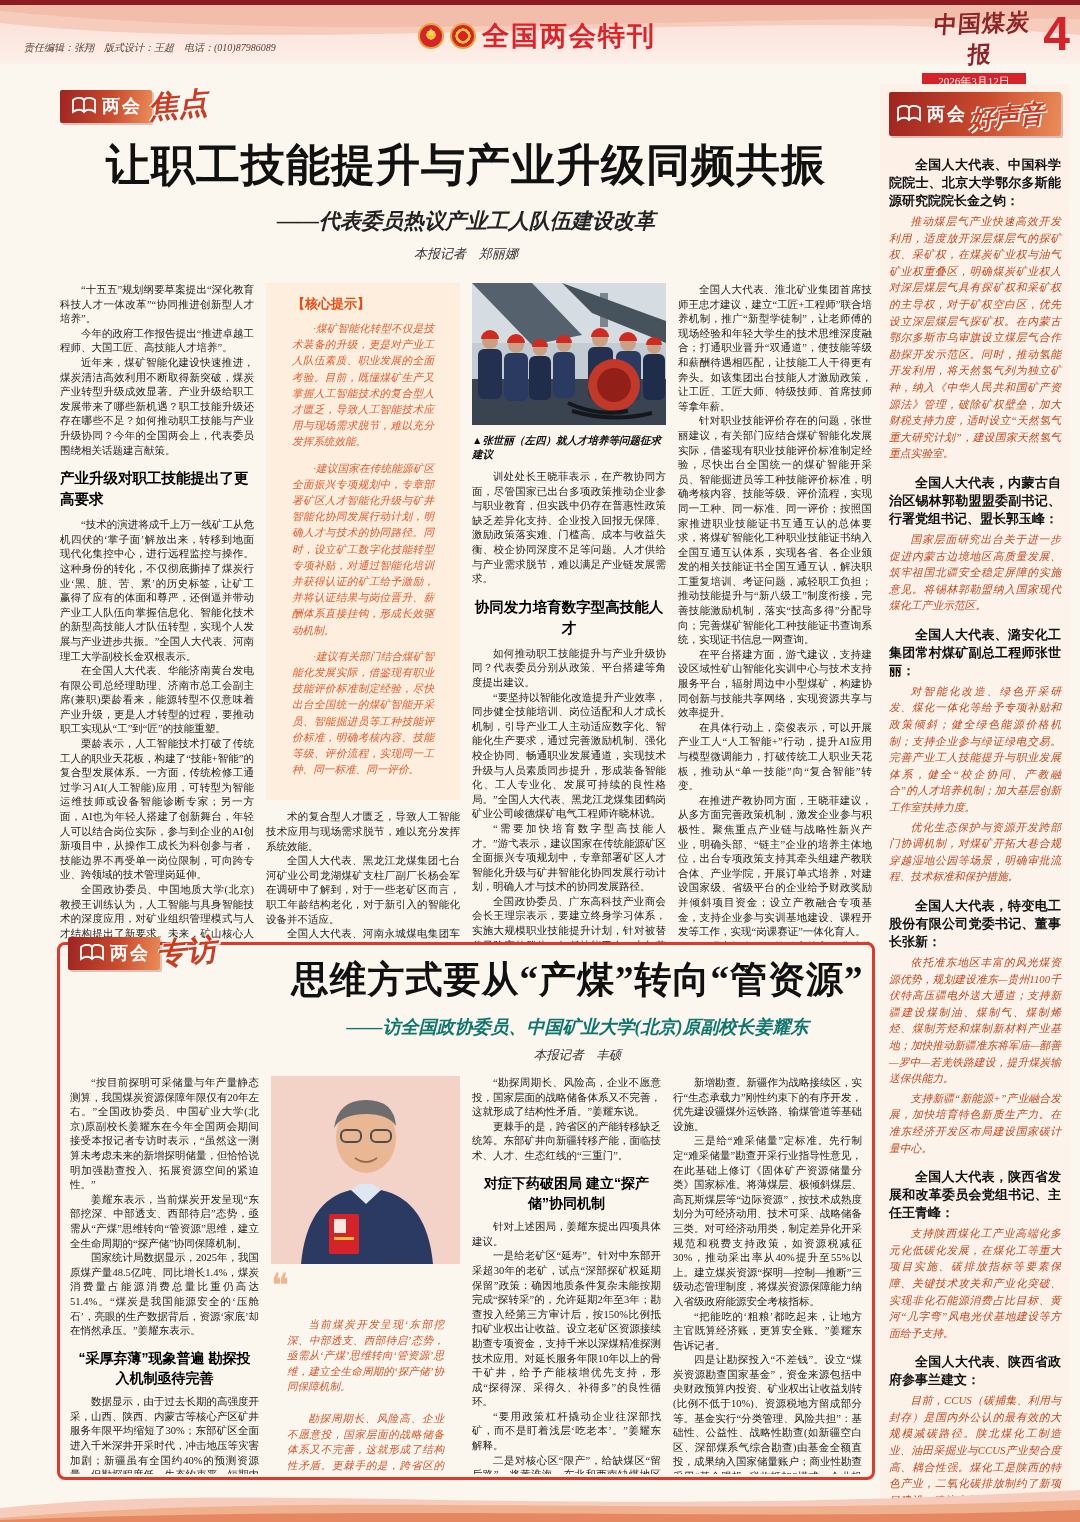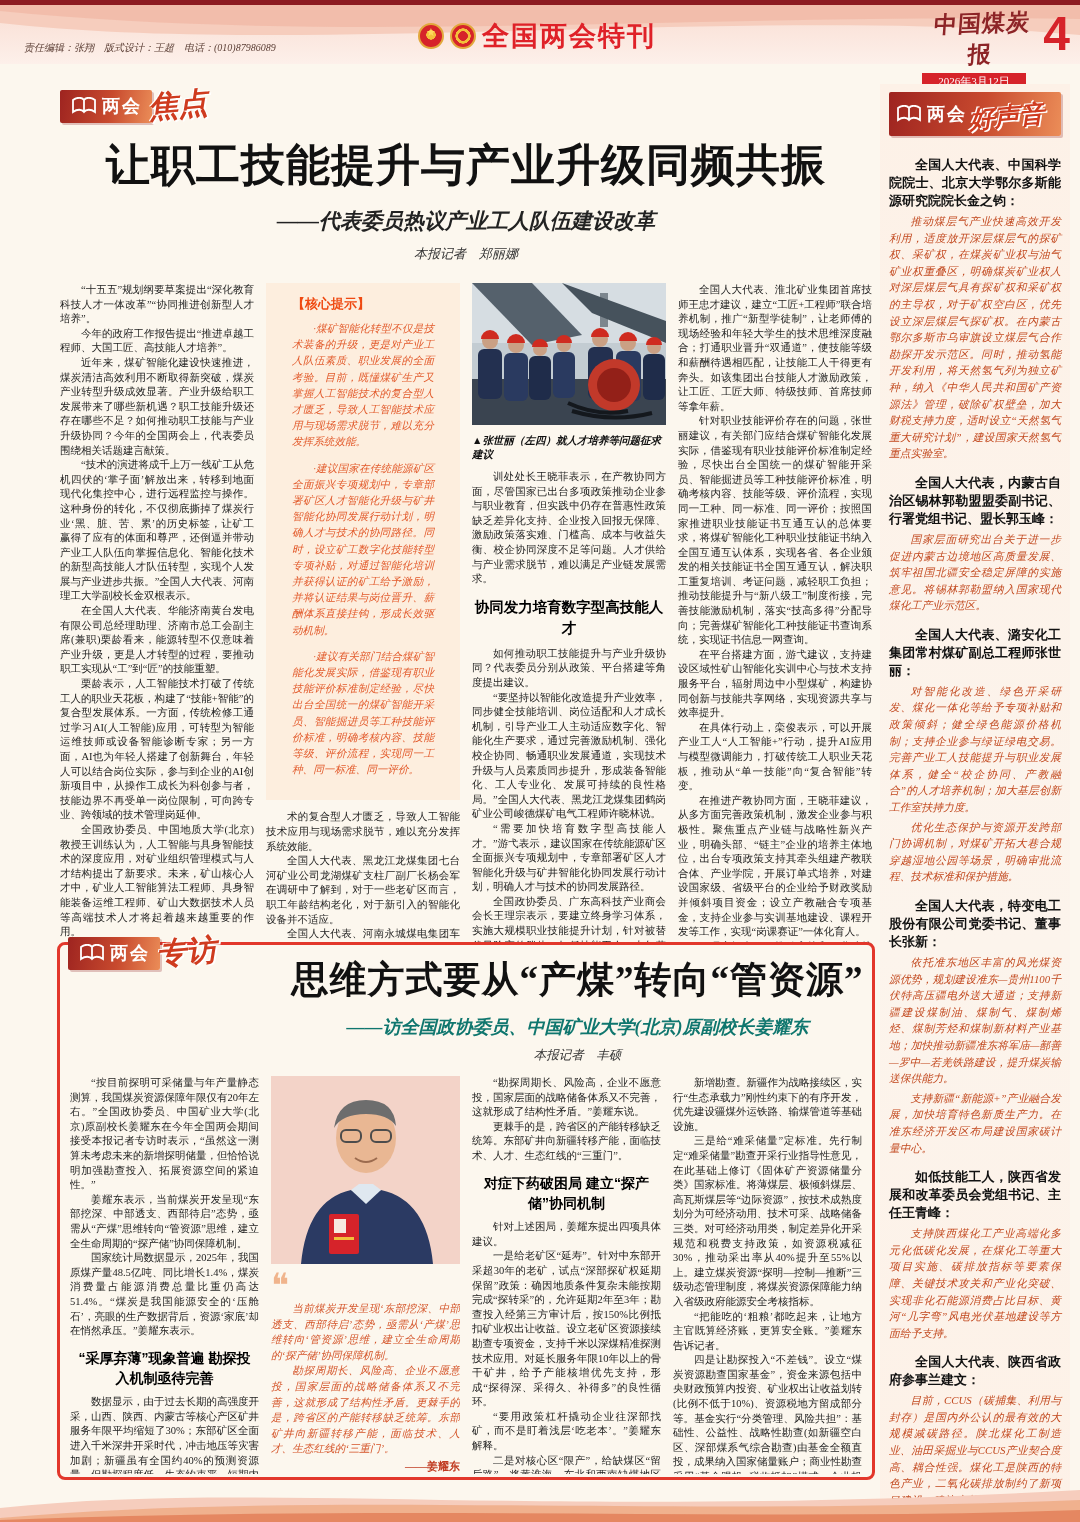--- a/index.html
+++ b/index.html
@@ -56,21 +56,21 @@
   .int-headline { margin-left:215px; width:585px; text-align:center; font-weight:900; font-size:37px; color:#111; letter-spacing:1px; }
   .int-subhead { margin-left:215px; width:585px; text-align:center; font-size:18px; font-weight:bold; font-style:italic; color:#0f766e; margin-top:10px; }
   .int-byline { margin-left:215px; width:585px; text-align:center; font-size:12.5px; font-style:italic; color:#333; margin-top:8px; }
   .int-cols { display:flex; gap:12px; margin-top:12px; height:398px; overflow:hidden; }
   .int-col { width:190px; overflow:hidden; }
   .col-subhead.int { text-align:center; font-size:14px; margin:9px 6px 7px; }
 
   .quote-block { margin-top:4px; }
   .qmark { font-family:"DejaVu Sans",sans-serif; font-size:34px; color:#f0b48c; line-height:.8; }
   .qmark.close { display:block; text-align:right; }
-  .quote-block p.q { text-indent:2em; text-align:justify; font-size:10.6px; line-height:15.6px; color:#d4552a; font-style:italic; margin:0; }
+  .quote-block p.q { text-indent:2em; text-align:justify; font-size:10.6px; line-height:15.6px; color:#d4552a; font-style:italic; margin:16px; }
   .quote-attrib { text-align:right; font-size:11px; font-weight:bold; color:#c03a20; margin-top:2px; }
 
   
   #voices { position:absolute; left:880px; top:84px; width:190px; height:1438px; background:linear-gradient(180deg,#fdf1e7,#fcf4ec 60%,#fdf1e7); padding:8px 9px 0; overflow:hidden; }
   #voices .badge { margin-bottom:14px; }
   #voices .badge-box { width:100%; padding:6px 6px 7px 8px; }
   .voice-item { margin-bottom:12px; }
   .voice-name { font-family:"Liberation Sans",sans-serif; font-weight:bold; font-size:13px; line-height:18px; color:#111; text-indent:2em; text-align:justify; }
   .voice-item .vp p { text-indent:2em; text-align:justify; font-size:10.8px; line-height:16.6px; color:#c2491f; font-style:italic; margin-top:3px; }
 
@@ -117,20 +117,21 @@
     <div class="focus-byline">本报记者　郑丽娜</div>
 
     <div class="cols">
 
       <div class="col bodytext">
         <div>
             <p>“十五五”规划纲要草案提出“深化教育科技人才一体改革”“协同推进创新型人才培养”。</p>
             <p>今年的政府工作报告提出“推进卓越工程师、大国工匠、高技能人才培养”。</p>
             <p>近年来，煤矿智能化建设快速推进，煤炭清洁高效利用不断取得新突破，煤炭产业转型升级成效显著。产业升级给职工发展带来了哪些新机遇？职工技能升级还存在哪些不足？如何推动职工技能与产业升级协同？今年的全国两会上，代表委员围绕相关话题建言献策。</p>
           </div>
+        <h3 class="col-subhead">产业升级对职工技能提出了更高要求</h3>
         <div>
             <p>“技术的演进将成千上万一线矿工从危机四伏的‘掌子面’解放出来，转移到地面现代化集控中心，进行远程监控与操作。这种身份的转化，不仅彻底撕掉了煤炭行业‘黑、脏、苦、累’的历史标签，让矿工赢得了应有的体面和尊严，还倒逼并带动产业工人队伍向掌握信息化、智能化技术的新型高技能人才队伍转型，实现个人发展与产业进步共振。”全国人大代表、河南理工大学副校长金双根表示。</p>
             <p>在全国人大代表、华能济南黄台发电有限公司总经理助理、济南市总工会副主席(兼职)栗龄看来，能源转型不仅意味着产业升级，更是人才转型的过程，要推动职工实现从“工”到“匠”的技能重塑。</p>
             <p>栗龄表示，人工智能技术打破了传统工人的职业天花板，构建了“技能+智能”的复合型发展体系。一方面，传统检修工通过学习AI(人工智能)应用，可转型为智能运维技师或设备智能诊断专家；另一方面，AI也为年轻人搭建了创新舞台，年轻人可以结合岗位实际，参与到企业的AI创新项目中，从操作工成长为科创参与者，技能边界不再受单一岗位限制，可向跨专业、跨领域的技术管理岗延伸。</p>
             <p>全国政协委员、中国地质大学(北京)教授王训练认为，人工智能与具身智能技术的深度应用，对矿业组织管理模式与人才结构提出了新要求。未来，矿山核心人才中，矿业人工智能算法工程师、具身智能装备运维工程师、矿山大数据技术人员等高端技术人才将起着越来越重要的作用。</p>
           </div>
       </div>
 
       <div class="col bodytext">
         <div class="hints">
@@ -338,21 +339,21 @@
         </div>
     </div>
     <div class="voice-item">
       <p class="voice-name">全国人大代表，特变电工股份有限公司党委书记、董事长张新：</p>
       <div class="vp">
           <p>依托准东地区丰富的风光煤资源优势，规划建设准东—贵州1100千伏特高压疆电外送大通道；支持新疆建设煤制油、煤制气、煤制烯烃、煤制芳烃和煤制新材料产业基地；加快推动新疆准东将军庙—鄯善—罗中—若羌铁路建设，提升煤炭输送保供能力。</p>
           <p>支持新疆“新能源+”产业融合发展，加快培育特色新质生产力。在准东经济开发区布局建设国家碳计量中心。</p>
         </div>
     </div>
     <div class="voice-item">
-      <p class="voice-name">如低技能工人，陕西省发展和改革委员会党组书记、主任王青峰：</p>
+      <p class="voice-name">全国人大代表，陕西省发展和改革委员会党组书记、主任王青峰：</p>
       <div class="vp">
           <p>支持陕西煤化工产业高端化多元化低碳化发展，在煤化工等重大项目实施、碳排放指标等要素保障、关键技术攻关和产业化突破、实现非化石能源消费占比目标、黄河“几字弯”风电光伏基地建设等方面给予支持。</p>
         </div>
     </div>
     <div class="voice-item">
       <p class="voice-name">全国人大代表、陕西省政府参事兰建文：</p>
       <div class="vp">
           <p>目前，CCUS（碳捕集、利用与封存）是国内外公认的最有效的大规模减碳路径。陕北煤化工制造业、油田采掘业与CCUS产业契合度高、耦合性强。煤化工是陕西的特色产业，二氧化碳排放制约了新项目建设。建议完善CCUS产业相关标准，出台配套政策，推动减少碳排放总量。</p>
         </div>
     </div>

